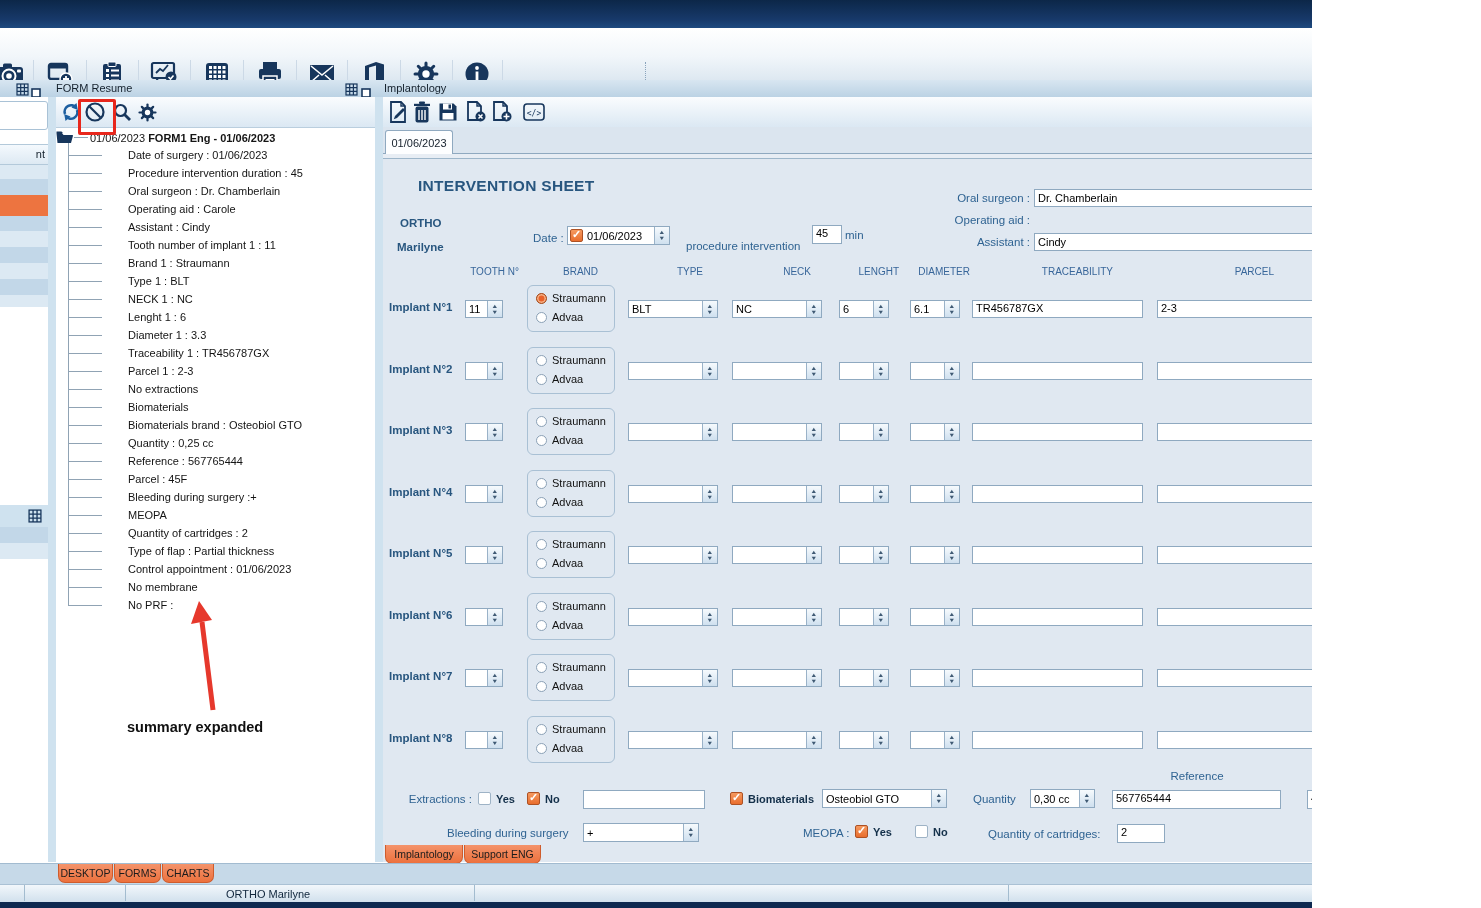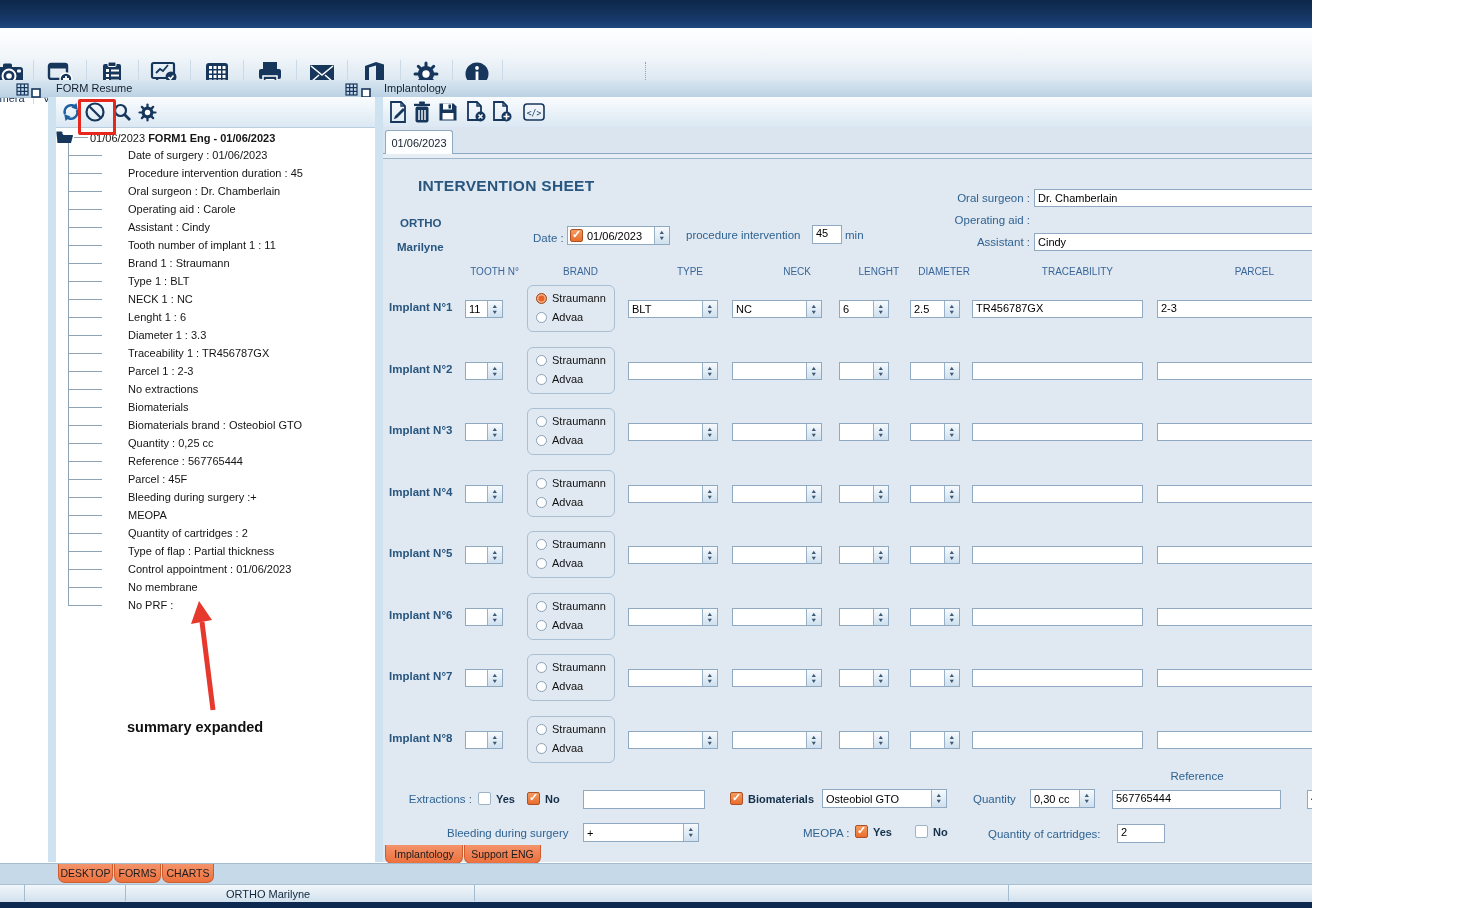--- a/index.html
+++ b/index.html
@@ -231,20 +231,43 @@
             <rect x="1" y="1" width="11" height="11"></rect>
             <path d="M1 4.7 h11 M1 8.4 h11 M4.7 1 v11 M8.4 1 v11"></path>
           </g>
         </svg></span>
     <span class="abs" style="left:361px;top:4px"><svg width="10" height="10" viewBox="0 0 10 10">
           <rect x="1" y="1" width="8" height="8" fill="#fff" stroke="#17365c" stroke-width="1.6"></rect>
         </svg></span>
     <span class="phlabel" style="left:384px">Implantology</span>
   </div>
 
+  <div class="leftstrip">
+    <div class="lsrow" style="left:-8px;top:4px;width:54px;height:27px;background:#fff;border:1px solid #a9c2d6;border-radius:3px;"></div>
+    <div class="lsrow" style="top:47px;height:21px;background:linear-gradient(#f4f9fd,#dde9f3);border-top:1px solid #b3c9da;border-bottom:1px solid #b3c9da;font-size:11px;color:#14202c;text-align:right;padding-right:3px;box-sizing:border-box;line-height:19px;"><span>nt</span></div>
+    <div class="lsrow" style="top:68px;height:14px;background:#dce9f3;"></div>
+    <div class="lsrow" style="top:82px;height:16px;background:#c2d7e8;"></div>
+    <div class="lsrow" style="top:98px;height:21px;background:#ed7440;"></div>
+    <div class="lsrow" style="top:119px;height:15px;background:#c2d7e8;"></div>
+    <div class="lsrow" style="top:134px;height:16px;background:#dce9f3;"></div>
+    <div class="lsrow" style="top:150px;height:16px;background:#c2d7e8;"></div>
+    <div class="lsrow" style="top:166px;height:16px;background:#dce9f3;"></div>
+    <div class="lsrow" style="top:182px;height:16px;background:#c2d7e8;"></div>
+    <div class="lsrow" style="top:198px;height:12px;background:#dce9f3;"></div>
+    <div class="lsrow" style="top:408px;height:22px;background:#cfe2ef;">
+      <span class="abs" style="left:28px;top:4px"><svg width="14" height="14" viewBox="0 0 13 13">
+            <g stroke="#17365c" stroke-width="1.2" fill="none">
+              <rect x="1" y="1" width="11" height="11"></rect>
+              <path d="M1 4.7 h11 M1 8.4 h11 M4.7 1 v11 M8.4 1 v11"></path>
+            </g>
+          </svg></span>
+    </div>
+    <div class="lsrow" style="top:430px;height:16px;background:#c2d7e8;"></div>
+    <div class="lsrow" style="top:446px;height:16px;background:#dce9f3;"></div>
+  </div>
   <div class="lsdivider"></div>
 
   <div class="treepanel"></div>
   <div class="treetoolbar"></div>
   <div class="titb" style="left:59px">
       <svg width="20" height="20" viewBox="0 0 20 20">
         <path d="M4 12 a6.5 6.5 0 0 1 11-6.5" fill="none" stroke="#1d5fa0" stroke-width="2.6"></path>
         <polygon points="15.5,1 16.8,8 10.5,5.5" fill="#1d5fa0"></polygon>
         <path d="M16 8 a6.5 6.5 0 0 1 -11 6.5" fill="none" stroke="#1d5fa0" stroke-width="2.6"></path>
         <polygon points="4.5,19 3.2,12 9.5,14.5" fill="#1d5fa0"></polygon>
@@ -423,21 +446,21 @@
 
   <span class="lbl" style="left:533px;top:232px">Date :</span>
   <div class="fld" style="left:567px;top:226px;width:103px;height:19px">
     <span class="cbi on"></span>
     <div class="val">01/06/2023</div>
     <span class="spin">
         <i>▲</i>
         <i>▼</i>
       </span>
   </div>
-  <span class="lbl" style="left:686px;top:229px">procedure intervention</span>
+  <span class="lbl" style="left:686px;top:240px">procedure intervention</span>
   <div class="inp" style="left:812px;top:225px;width:22px;height:15px">45</div>
   <span class="lbl" style="left:845px;top:229px">min</span>
 
   <span class="colh" style="left:449px;top:266px;width:70px">TOOTH N°</span>
   <span class="colh" style="left:528px;top:266px;width:70px">BRAND</span>
   <span class="colh" style="left:633px;top:266px;width:70px">TYPE</span>
   <span class="colh" style="left:741px;top:266px;width:70px">NECK</span>
   <span class="colh" style="left:829px;top:266px;width:70px">LENGHT</span>
   <span class="colh" style="left:900px;top:266px;width:70px">DIAMETER</span>
   <span class="colh" style="left:1003px;top:266px;width:110px">TRACEABILITY</span>
@@ -477,21 +500,21 @@
         </span>
       </div>
       <div class="fld" style="left:839px;top:300px;width:50px;height:18px">
         <div class="val">6</div>
         <span class="spin">
           <i>▲</i>
           <i>▼</i>
         </span>
       </div>
       <div class="fld" style="left:910px;top:300px;width:50px;height:18px">
-        <div class="val">2.5</div>
+        <div class="val">6.1</div>
         <span class="spin">
           <i>▲</i>
           <i>▼</i>
         </span>
       </div>
       <div class="inp" style="left:972px;top:300px;width:163px;height:14px">TR456787GX</div>
       <div class="inp" style="left:1157px;top:300px;width:149px;height:14px">2-3</div>
       <span class="ilabel" style="left:389px;top:363px">Implant N°2</span>
       <div class="fld" style="left:465px;top:362px;width:38px;height:18px">
         <div class="val"></div>

